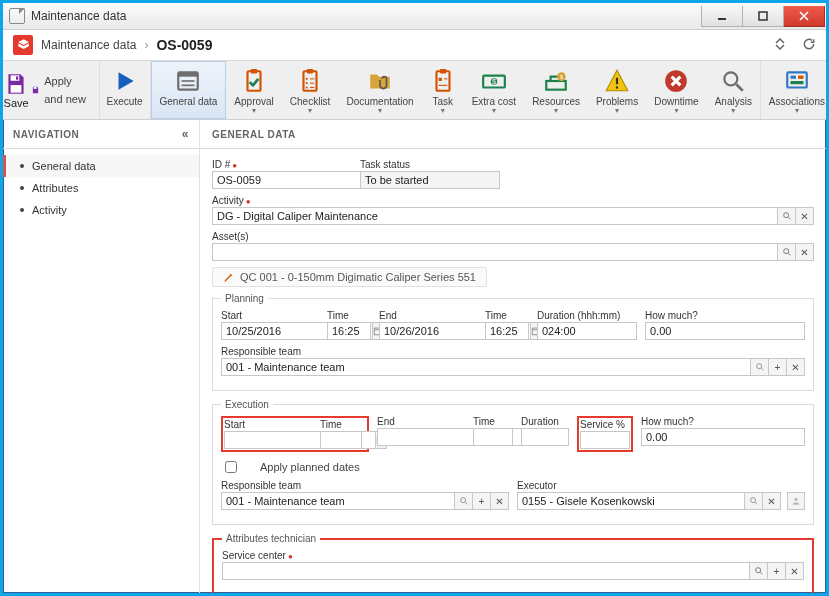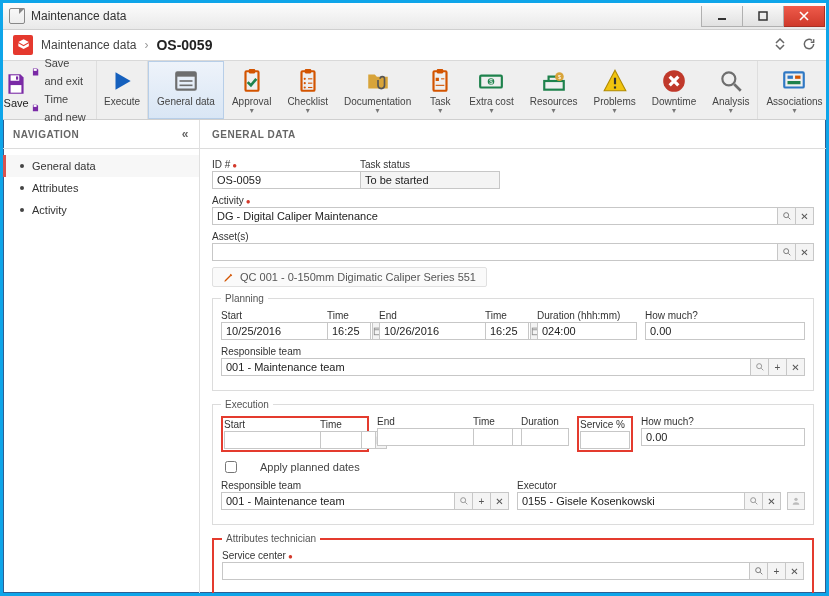--- a/index.html
+++ b/index.html
@@ -159,28 +159,21 @@
             <rect x="12" y="5" width="2" height="3" fill="#7a2aa6"></rect>
           </svg>
         <span class="lbl">Save</span>
       </div>
       <div class="save-list">
         <div class="save-item">
           <svg viewBox="0 0 24 24">
               <path fill="#7a2aa6" d="M5 3h11l3 3v15H5z"></path>
               <rect x="7" y="4" width="8" height="5" fill="#fff"></rect>
             </svg>
-          <span>Save and exit</span>
-        </div>
-        <div class="save-item">
-          <svg viewBox="0 0 24 24">
-              <path fill="#7a2aa6" d="M5 3h11l3 3v15H5z"></path>
-              <rect x="7" y="4" width="8" height="5" fill="#fff"></rect>
-            </svg>
-          <span>Time and new</span>
+          <span>Apply and new</span>
         </div>
       </div>
     </div>
 
     <div class="rib-sec" style="width:50px">
       <div class="rib-btn">
         <span class="ic">
             <svg viewBox="0 0 24 24">
               <path fill="#1560bd" d="M6 4l14 8-14 8z"></path>
             </svg>

